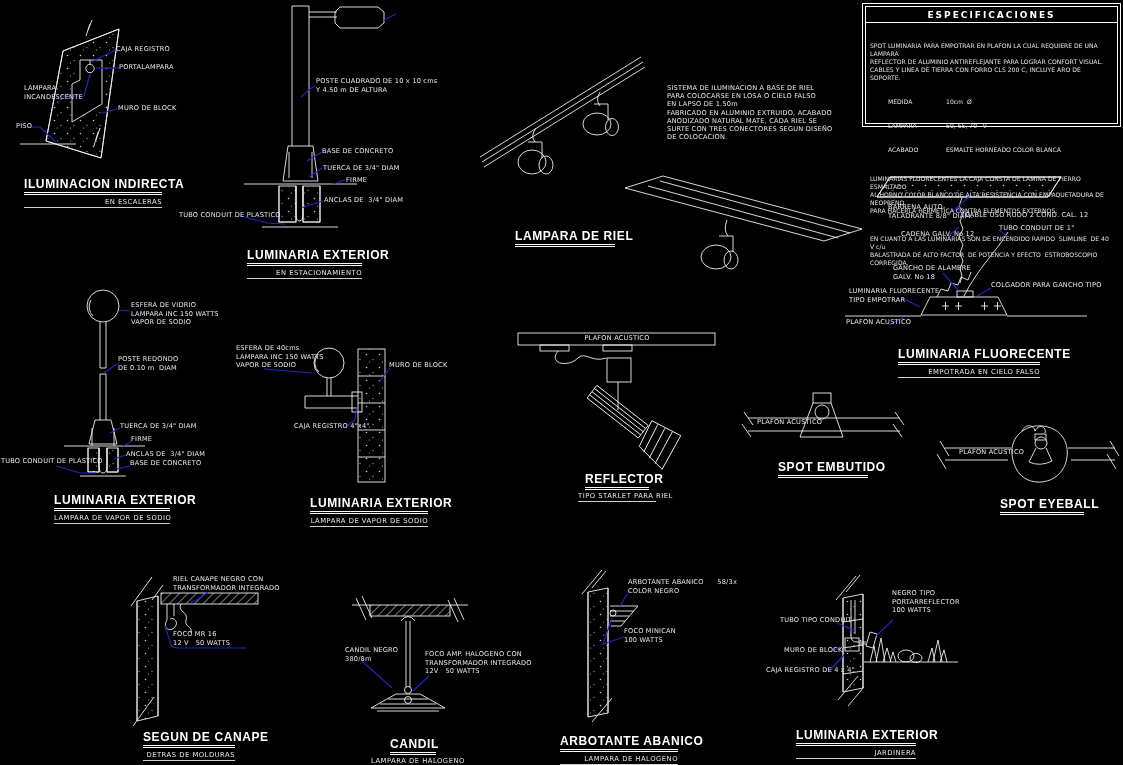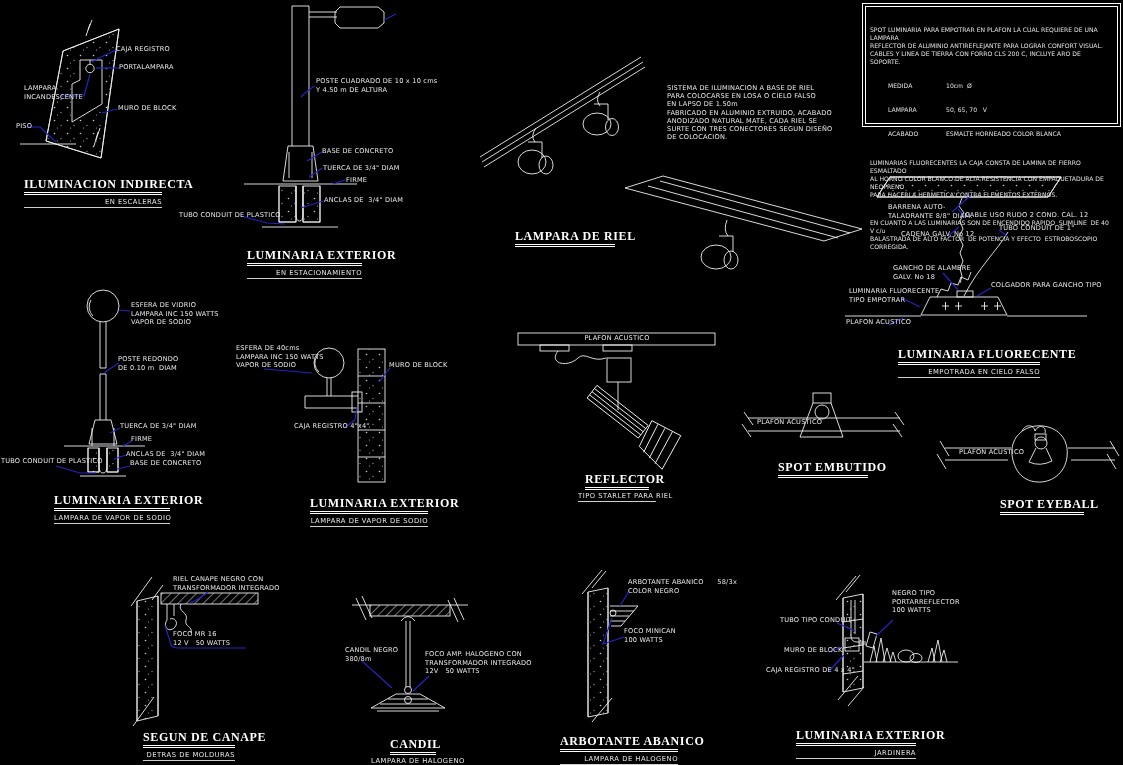--- a/index.html
+++ b/index.html
@@ -1,21 +1,21 @@
 <!DOCTYPE html>
 <html><head>
 <meta charset="utf-8">
 <style>
   html,body{margin:0;padding:0;background:#000;}
   #sheet{position:relative;width:1123px;height:765px;background:#000;overflow:hidden;
          font-family:"DejaVu Sans",sans-serif;}
   svg{position:absolute;left:0;top:0;}
   .lbl{position:absolute;color:#e9e9e9;font:6.6px/1.32 "DejaVu Sans",sans-serif;
        letter-spacing:.2px;white-space:pre-wrap;}
-  .dtitle{position:absolute;color:#fff;font-family:Liberation Serif, serif;font-weight:bold;
+  .dtitle{position:absolute;color:#fff;font-family:Liberation Sans, sans-serif;font-weight:bold;
           font-size:12px;line-height:1.1;text-align:left;letter-spacing:.6px;
           border-bottom:3px double #fff;padding-bottom:1px;white-space:nowrap;}
   .dsub{position:absolute;color:#e6e6e6;font:6.8px "DejaVu Sans",sans-serif;text-align:right;
         letter-spacing:.5px;border-bottom:1px solid #cfcfcf;padding-bottom:1px;white-space:nowrap;}
   .specbox{position:absolute;left:862px;top:3px;width:257px;height:122px;border:1px solid #fff;background:#000;}
   .spec-inner{position:absolute;left:2px;top:2px;right:2px;bottom:2px;border:1px solid #fff;}
   .spec-title{font:bold 9px "DejaVu Sans",sans-serif;color:#fff;text-align:center;
               letter-spacing:2px;padding:3px 0 2px 0;border-bottom:1px solid #fff;}
   .spec-body{padding:3px 4px;color:#e2e2e2;font:6.1px/1.32 "DejaVu Sans",sans-serif;white-space:pre-wrap;}
   .srow{display:flex;}
@@ -221,20 +221,21 @@
 
       <path d="M893,620 L876,636"></path>
       <path d="M837,623 L855,631"></path>
       <path d="M829,652 L843,647"></path>
       <path d="M829,671 L844,655"></path>
     </g>
   </svg>
 
   <div class="specbox">
     <div class="spec-inner">
+      <div class="spec-title">ESPECIFICACIONES</div>
       <div class="spec-body">
         <div>SPOT LUMINARIA PARA EMPOTRAR EN PLAFON LA CUAL REQUIERE DE UNA LAMPARA
 REFLECTOR DE ALUMINIO ANTIREFLEJANTE PARA LOGRAR CONFORT VISUAL.
 CABLES Y LINEA DE TIERRA CON FORRO CLS 200 C, INCLUYE ARO DE SOPORTE.</div>
         <div class="srow"><span class="skey">MEDIDA</span><span>10cm  Ø</span></div>
         <div class="srow"><span class="skey">LAMPARA</span><span>50, 65, 70   V</span></div>
         <div class="srow"><span class="skey">ACABADO</span><span>ESMALTE HORNEADO COLOR BLANCA</span></div>
         <div class="mt">LUMINARIAS FLUORECENTES LA CAJA CONSTA DE LAMINA DE FIERRO ESMALTADO
 AL HORNO COLOR BLANCO DE ALTA RESISTENCIA CON EMPAQUETADURA DE NEOPRENO
 PARA HACERLA HERMETICA CONTRA ELEMENTOS EXTERNOS.</div>

